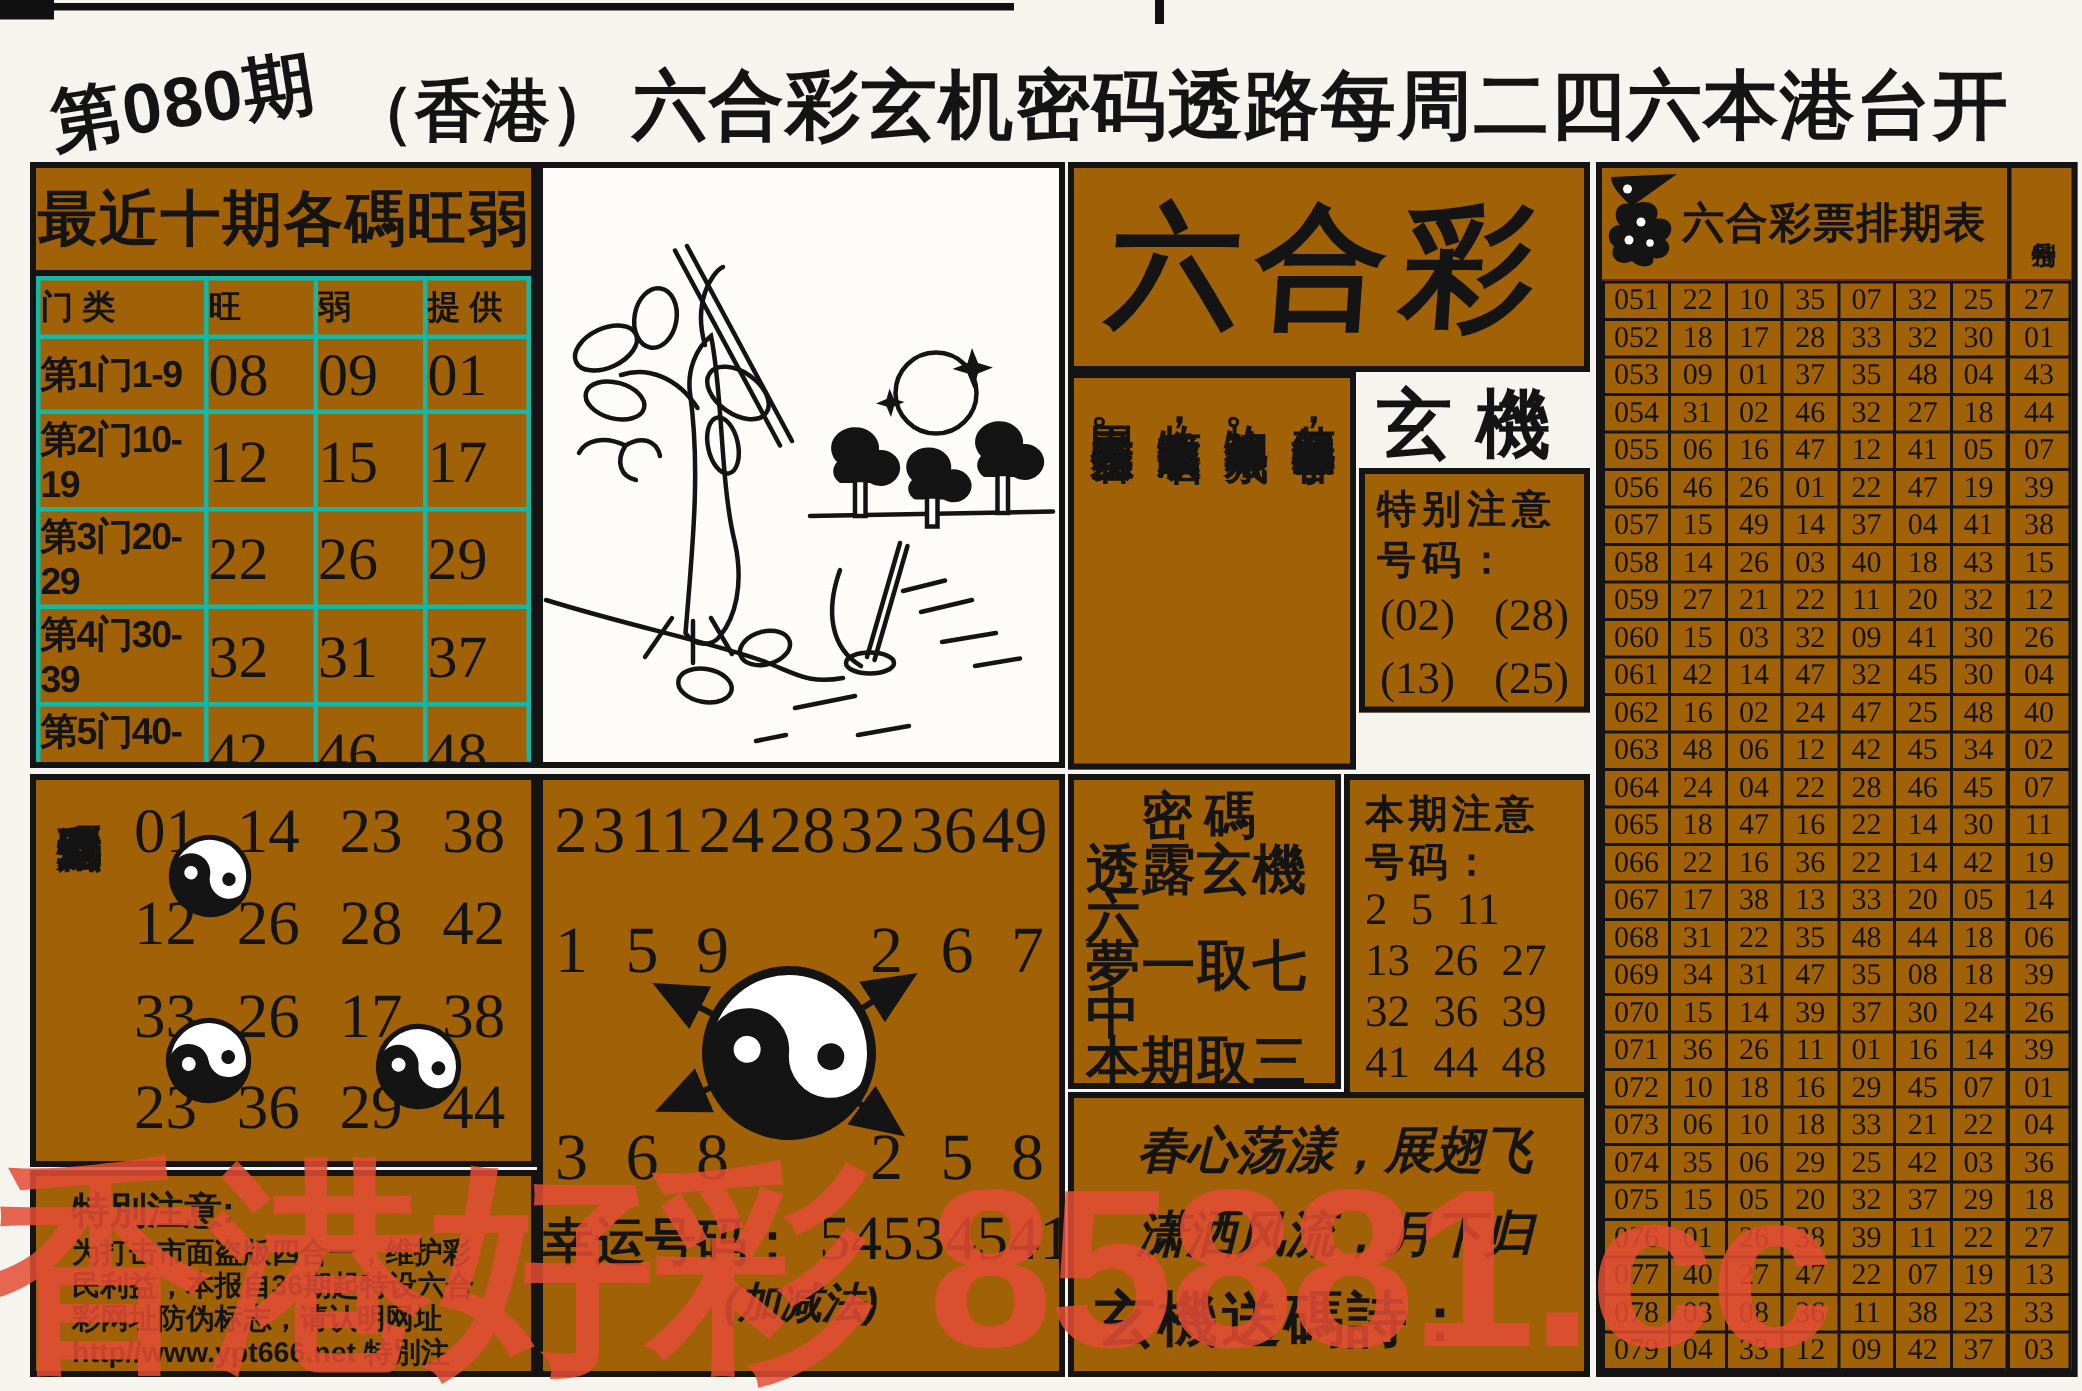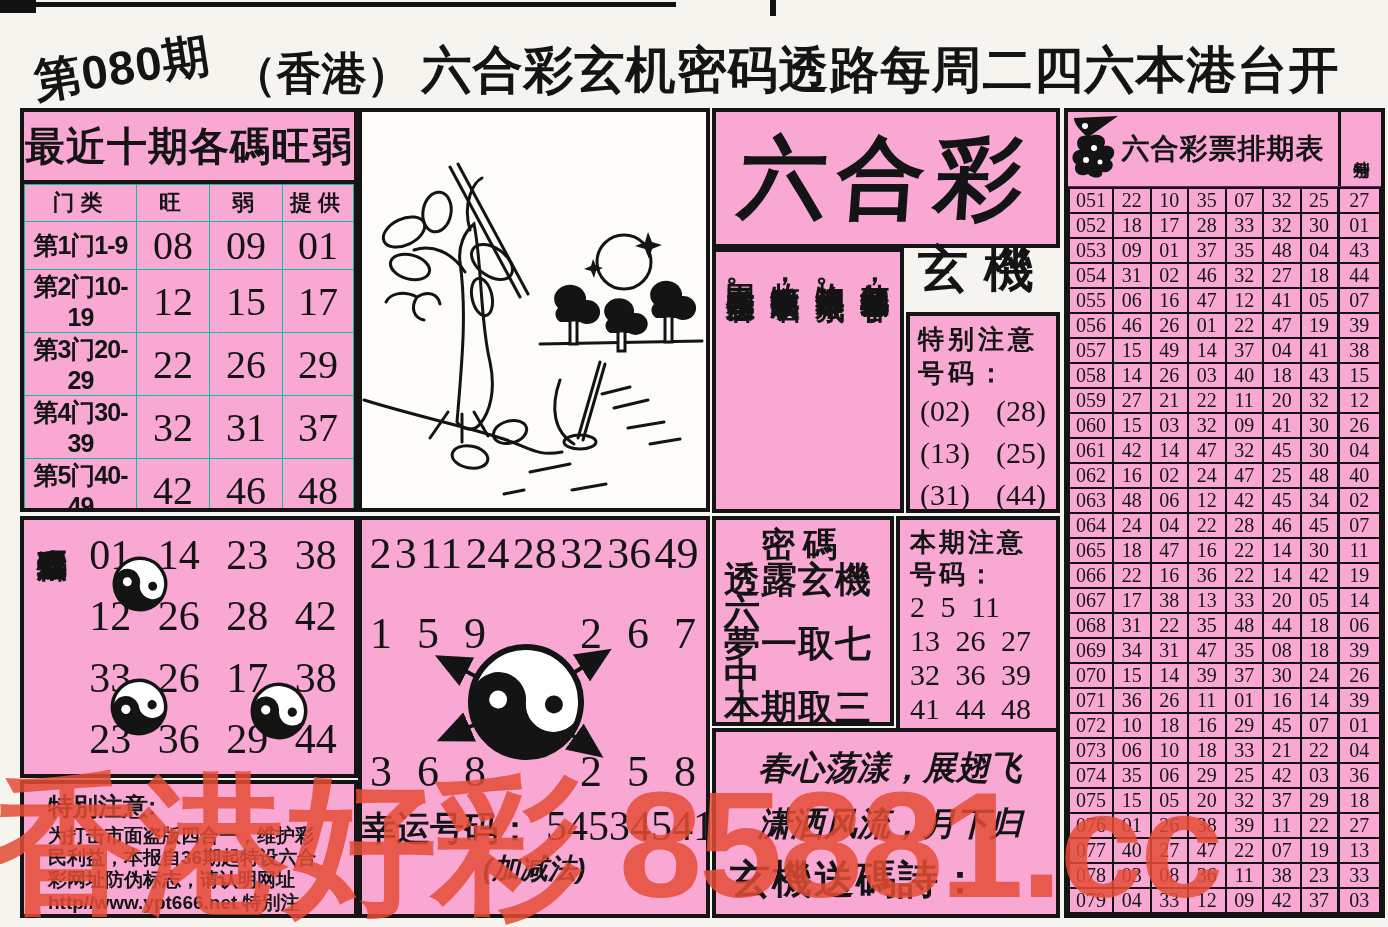--- a/index.html
+++ b/index.html
@@ -1,33 +1,33 @@
 <!DOCTYPE html>
 <html><head>
 <meta charset="utf-8">
 <style>
   html,body{margin:0;padding:0;}
   body{width:1388px;height:927px;position:relative;overflow:hidden;
        background:#f6f4ee;font-family:"Liberation Sans","DejaVu Sans",sans-serif;color:#141414;}
-  .box{position:absolute;background:#f9a8d4;border:4px solid #141414;box-sizing:border-box;overflow:hidden;}
+  .box{position:absolute;background:#a16207;border:4px solid #141414;box-sizing:border-box;overflow:hidden;}
   .serif{font-family:"Liberation Serif","DejaVu Serif",serif;}
   
   #main-title{position:absolute;left:34px;top:14px;width:1330px;height:90px;white-space:nowrap;
               display:flex;align-items:flex-end;}
   #issue-no{display:inline-block;font-size:47px;font-weight:900;transform:rotate(-9deg) translateY(-4px);
             margin-right:20px;letter-spacing:1px;}
   #region{font-size:45px;font-weight:900;margin-right:10px;}
   #title-rest{font-size:50px;font-weight:900;letter-spacing:1px;}
   .artifact{position:absolute;background:#111;}
   
   #hotcold-box{left:20px;top:108px;width:338px;height:404px;}
   #hotcold-title{height:68px;line-height:68px;text-align:center;font-size:40px;font-weight:900;
                  border-bottom:4px solid #141414;letter-spacing:1px;}
   #hotcold-table{width:100%;height:258px;border-collapse:collapse;table-layout:fixed;}
-  #hotcold-table th,#hotcold-table td{border:1px solid #14b8a6;text-align:center;padding:0;overflow:hidden;}
+  #hotcold-table th,#hotcold-table td{border:3px solid #14b8a6;text-align:left;padding:0;overflow:hidden;}
   #hotcold-table th{font-size:22px;font-weight:900;height:36px;letter-spacing:6px;}
   .hc-label{font-size:25px;font-weight:900;letter-spacing:-1px;}
   .hc-num{font-family:"Liberation Serif","DejaVu Serif",serif;font-size:40px;}
   
   #lucky-box{left:20px;top:516px;width:338px;height:262px;}
   #lucky-vertical{position:absolute;left:6px;top:6px;height:244px;writing-mode:vertical-rl;
                   text-orientation:upright;font-size:30px;font-weight:900;letter-spacing:0px;line-height:44px;}
   #lucky-grid{position:absolute;left:52px;top:4px;right:4px;bottom:4px;display:grid;
               grid-template-columns:repeat(4,1fr);grid-template-rows:repeat(4,1fr);}
   #lucky-grid div{display:flex;align-items:center;justify-content:center;
@@ -50,27 +50,27 @@
   #num-bl{left:8px;top:226px;} #num-br{right:10px;top:226px;}
   #mystic-svg{position:absolute;left:0;top:0;}
   #lucky-line{position:absolute;left:0;top:282px;width:100%;text-align:center;white-space:nowrap;}
   #lucky-line .lab{font-size:34px;font-weight:900;}
   #lucky-line .val{font-family:"Liberation Serif","DejaVu Serif",serif;font-size:42px;margin-left:14px;}
   #method-note{position:absolute;left:0;top:330px;width:100%;text-align:center;
                font-size:28px;font-weight:700;font-style:italic;}
   
   #logo-box{left:712px;top:108px;width:348px;height:140px;display:flex;align-items:center;justify-content:center;}
   #logo-main{font-size:88px;font-weight:900;letter-spacing:10px;transform:skewX(-4deg);}
-  #logo-sub{position:absolute;left:908px;top:236px;width:152px;text-align:center;
+  #logo-sub{position:absolute;left:908px;top:250px;width:152px;text-align:center;
             font-size:50px;font-weight:900;letter-spacing:16px;}
   #poem-box{left:712px;top:248px;width:192px;height:265px;display:flex;flex-direction:row;
             justify-content:space-evenly;padding:8px 2px;}
   .poem-col{writing-mode:vertical-rl;text-orientation:upright;font-size:29px;font-weight:900;
             letter-spacing:2px;line-height:44px;}
-  #special-box{left:906px;top:312px;width:154px;height:201px;padding:6px 8px;}
+  #special-box{left:906px;top:312px;width:154px;height:163px;padding:6px 8px;}
   #special-box .t{font-size:26px;font-weight:900;letter-spacing:4px;line-height:34px;}
   .sp-row{font-family:"Liberation Serif","DejaVu Serif",serif;font-size:30px;line-height:42px;
           display:flex;justify-content:space-between;padding:0 2px;}
   
   #password-box{left:712px;top:516px;width:182px;height:210px;padding:4px 8px;}
   #password-title{text-align:center;font-size:34px;font-weight:900;letter-spacing:8px;line-height:40px;}
   .pw-line{font-size:36px;font-weight:900;line-height:32px;letter-spacing:1px;}
   .pw-last{text-align:right;padding-right:14px;}
   #current-box{left:896px;top:516px;width:164px;height:250px;padding:6px 10px;}
   #current-box .t{font-size:26px;font-weight:900;letter-spacing:3px;line-height:32px;}

